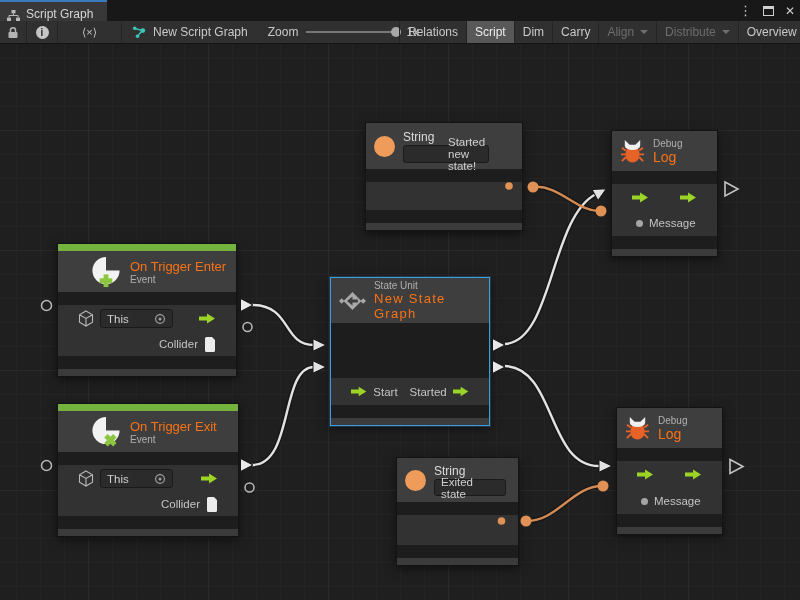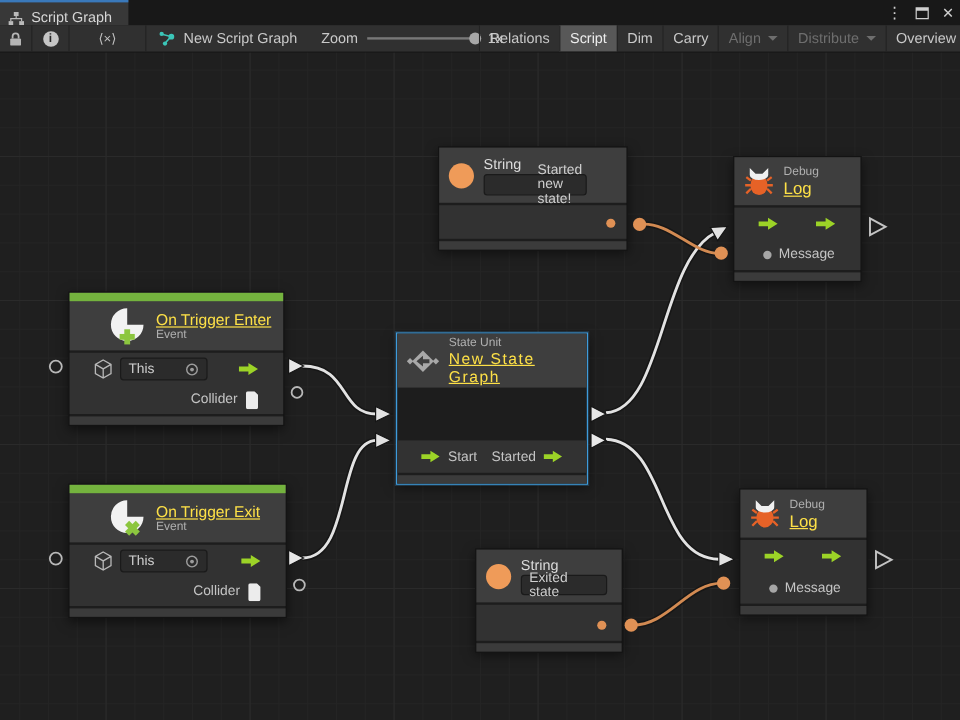--- a/index.html
+++ b/index.html
@@ -44,27 +44,27 @@
     background-image:
       linear-gradient(#2a2a2a 1px, transparent 1px),
       linear-gradient(90deg, #2a2a2a 1px, transparent 1px),
       linear-gradient(#242424 1px, transparent 1px),
       linear-gradient(90deg, #242424 1px, transparent 1px);
     background-size:120px 120px,120px 120px,24px 24px,24px 24px;
     background-position:0 86px,88px 0,0 14px,16px 0; }
 
   
   .node { position:absolute; background:#1d1d1d; border:1px solid #131313; display:flex;
-    flex-direction:column; gap:2px; box-shadow:0 3px 9px rgba(0,0,0,.5); }
+    flex-direction:column; gap:13px; box-shadow:0 3px 9px rgba(0,0,0,.5); }
   .node.selected { border:1px solid #3E9BDB; box-shadow:0 0 0 1px rgba(62,155,219,.25),0 3px 9px rgba(0,0,0,.5); }
   .node-header { background:#3E3E3E; display:flex; align-items:center; gap:8px; padding:4px 8px; }
   .node.event .node-header { border-top:7px solid #74B33E;padding-left:32px; }
   .node-body { background:#323232; display:flex; flex-direction:column; justify-content:center; }
   .node-footer { background:#3B3B3B; height:7px; }
-  .n-title { font-size:13px; color:#fde047;text-decoration:underline; }
+  .n-title { font-size:13px; color:#f97316; }
   .n-sub { font-size:10px; color:#B0B0B0; }
   .n-title-sm { font-size:12px; color:#DCDCDC; }
   .ls { letter-spacing:1.3px; }
   .chip { background:#2B2B2B; border:1px solid #1A1A1A; border-radius:3px; color:#CFCFCF;
     font-size:11.5px; padding:1px 6px; display:flex; align-items:center; }
   .row { display:flex; align-items:center; gap:6px; padding:0 20px; }
   .spacer { flex:1; }
   .port-label { font-size:11.5px; color:#C4C4C4; }
   .orange-ball { border-radius:50%; background:#EF9B59; }
   .gray-dot { width:7px; height:7px; border-radius:50%; background:#A6A6A6; }

